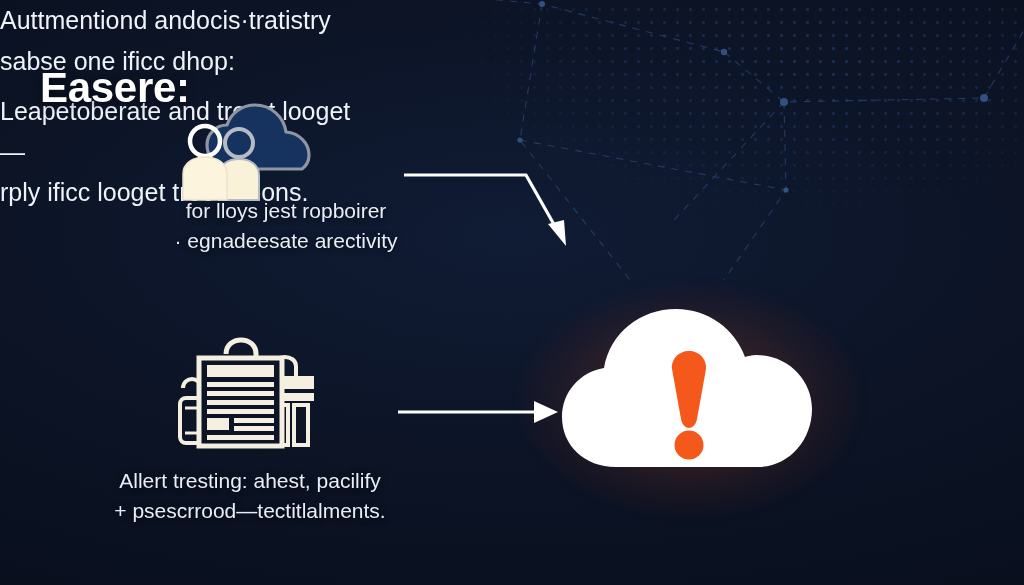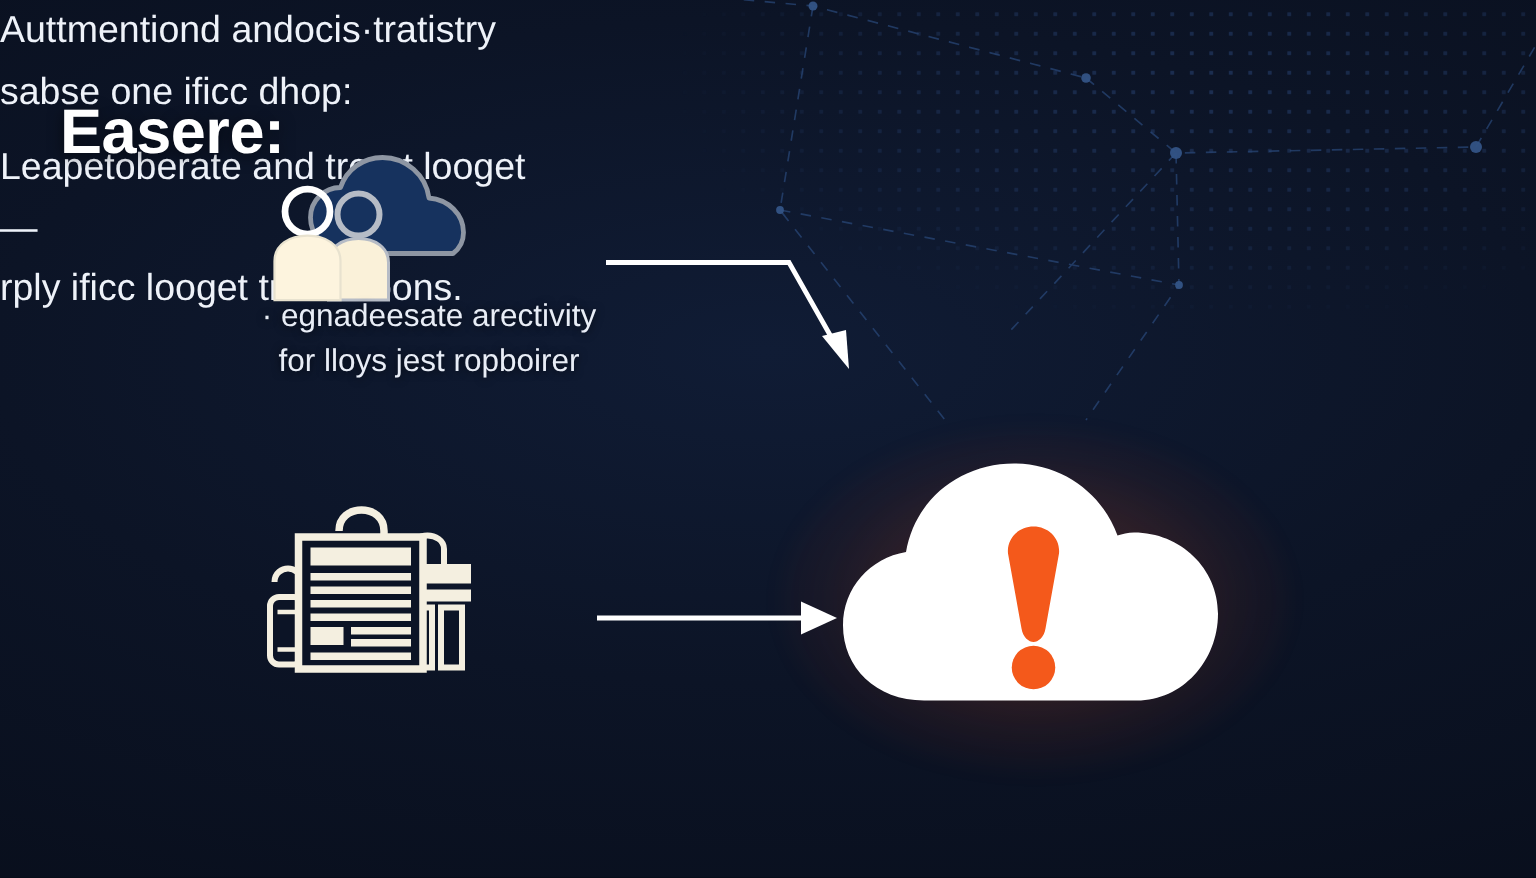--- a/index.html
+++ b/index.html
@@ -189,24 +189,28 @@
     <path d="M6 27 L128 27 L158 80" fill="none" stroke="#ffffff" stroke-width="3.2" stroke-linejoin="miter"></path>
     <path d="M168 98 L150 76 L166 72 Z" fill="#ffffff"></path>
   </svg>
 
   <svg class="arrow-bot" viewBox="0 0 180 48">
     <line x1="6" y1="24" x2="146" y2="24" stroke="#ffffff" stroke-width="3.2"></line>
     <path d="M166 24 L142 13 L142 35 Z" fill="#ffffff"></path>
   </svg>
 
   <div class="caption cap-people">
+    <div>for lloys jest ropboirer</div>
     <div>· egnadeesate arectivity</div>
-    <div>for lloys jest ropboirer</div>
-  </div>
-
+  </div>
+
+  <div class="caption cap-doc">
+    <div>Allert tresting: ahest, pacilify</div>
+    <div>+ psescrrood—tectitlalments.</div>
+  </div>
 
   <div class="cap-right">
     <div class="para">
       <div>Auttmentiond andocis·tratistry</div>
       <div>sabse one ificc dhop:</div>
     </div>
     <div class="para">
       <div>Leapetoberate and tre·at looget—</div>
       <div>rply ificc looget trococtoons.</div>
     </div>

